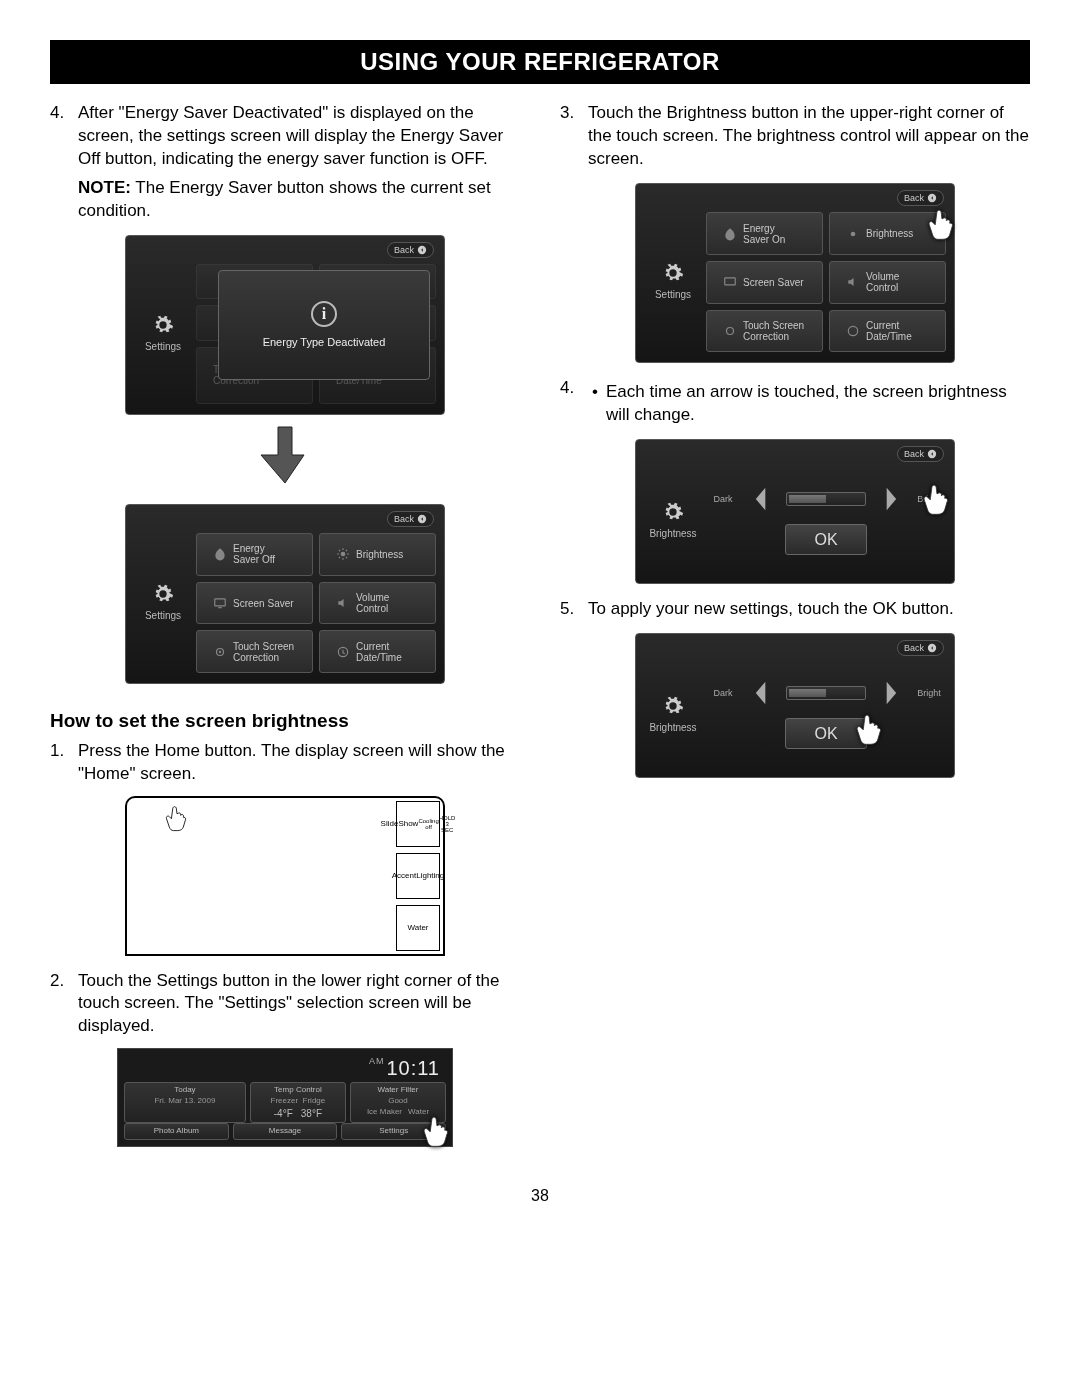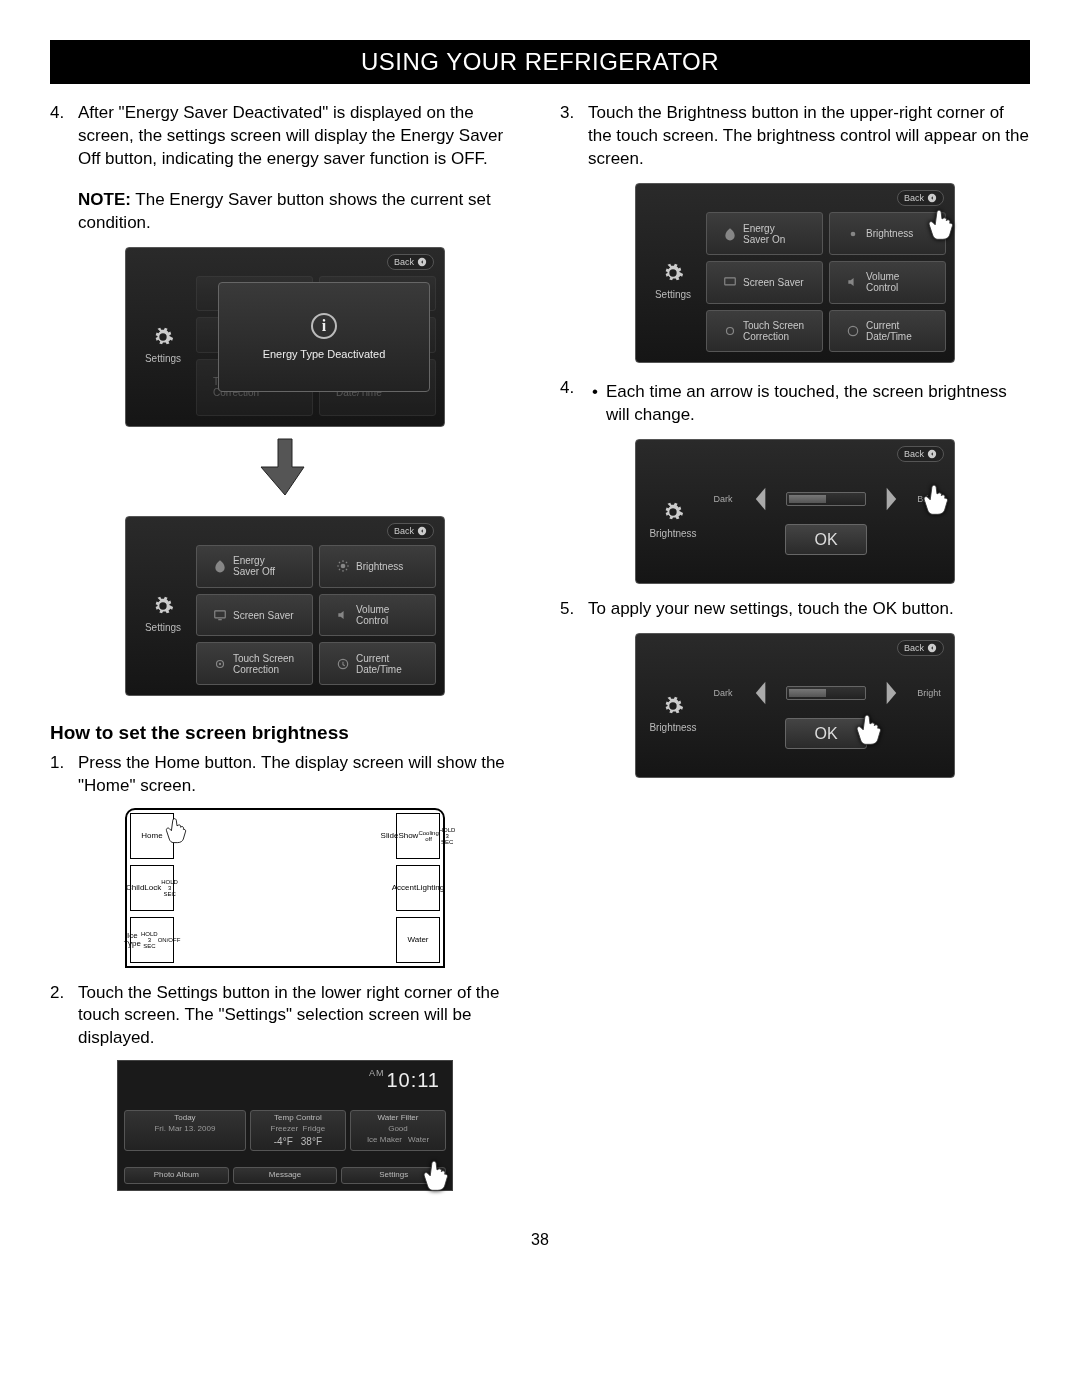--- a/index.html
+++ b/index.html
@@ -10,39 +10,39 @@
     line-height: 1.35;
     color: #000;
     width: 1080px;
     margin: 0 auto;
     padding: 40px 50px 30px 50px;
   }
   .title-bar {
     background: #000;
     color: #fff;
     text-align: center;
-    font-weight: normal;
+    font-weight: bold;
     font-size: 24px;
     padding: 6px 0;
     letter-spacing: 0.5px;
     margin-bottom: 18px;
   }
   .columns {
     display: flex;
     gap: 40px;
   }
   .col {
     flex: 1;
     min-width: 0;
   }
   ol.steps { list-style: none; }
   ol.steps > li { display: flex; margin-bottom: 8px; }
   ol.steps > li .num { width: 28px; flex-shrink: 0; }
   ol.steps > li .body { flex: 1; }
-  .note { margin-top: 18px; }
+  .note { margin-top: 6px; }
   .note b { font-weight: bold; }
   h3.subhead { font-size: 19px; font-weight: bold; margin: 24px 0 6px 0; }
   .bullet { display: flex; margin-top: 4px; padding-left: 4px;}
   .bullet .dot { width: 14px; flex-shrink: 0; }
   .page-num { text-align: center; margin-top: 30px; font-size: 16px; }
 
   
   .touchscreen {
     width: 320px;
     margin: 12px auto 14px auto;
@@ -127,21 +127,21 @@
   .home-screen .hand-lines { position:absolute; top:6px; left:36px; width:28px; height:28px; }
 
   
   .status-screen {
     width: 336px; margin: 10px auto 8px auto;
     background:#1a1a1a; border:1px solid #444; padding:6px;
     color:#bbb; font-size:9px; position:relative;
   }
   .status-clock { text-align:right; color:#eee; font-size:20px; letter-spacing:1px; padding-right:6px;}
   .status-clock .ampm { font-size:9px; vertical-align: top; margin-right:2px; color:#aaa;}
-  .status-row { display:flex; gap:4px; margin-top:16px; }
+  .status-row { display:flex; gap:4px; margin-top:0; }
   .status-cell {
     flex:1; background:linear-gradient(180deg,#333,#222);
     border:1px solid #555; border-radius:3px; padding:3px 4px;
     display:flex; flex-direction:column; gap:2px; font-size:8px; color:#bbb;
     align-items:center; line-height:1.1;
   }
   .status-cell.wide { flex:1.3; }
   .status-cell .sub { color:#999; font-size:8px; }
   .status-cell .temps { display:flex; gap:8px; font-size:10px;}
   .status-cell .pair { display:flex; gap:6px; }
@@ -312,37 +312,20 @@
     <h3 class="subhead">How to set the screen brightness</h3>
 
     <ol class="steps">
       <li>
         <div class="num">1.</div>
         <div class="body">Press the Home button. The display screen will show the "Home" screen.</div>
       </li>
     </ol>
 
     <div class="home-screen">
-      <div class="home-side">
-        <div class="btn">
-            <span>Home</span>
-          </div>
-        <div class="btn">
-            <span>Child</span>
-            <span>Lock</span>
-            <div class="bar"></div>
-            <span class="tiny">HOLD 3 SEC</span>
-          </div>
-        <div class="btn">
-            <span>Ice Type</span>
-            <div class="bar"></div>
-            <span class="tiny">HOLD 3 SEC</span>
-            <span class="tiny">ON/OFF</span>
-          </div>
-      </div>
       <div class="home-center"></div>
       <div class="home-side right">
         <div class="btn">
             <span>Slide</span>
             <span>Show</span>
             <div class="bar"></div>
             <span class="tiny">Cooling off</span>
             <span class="tiny">HOLD 3 SEC</span>
           </div>
         <div class="btn">

